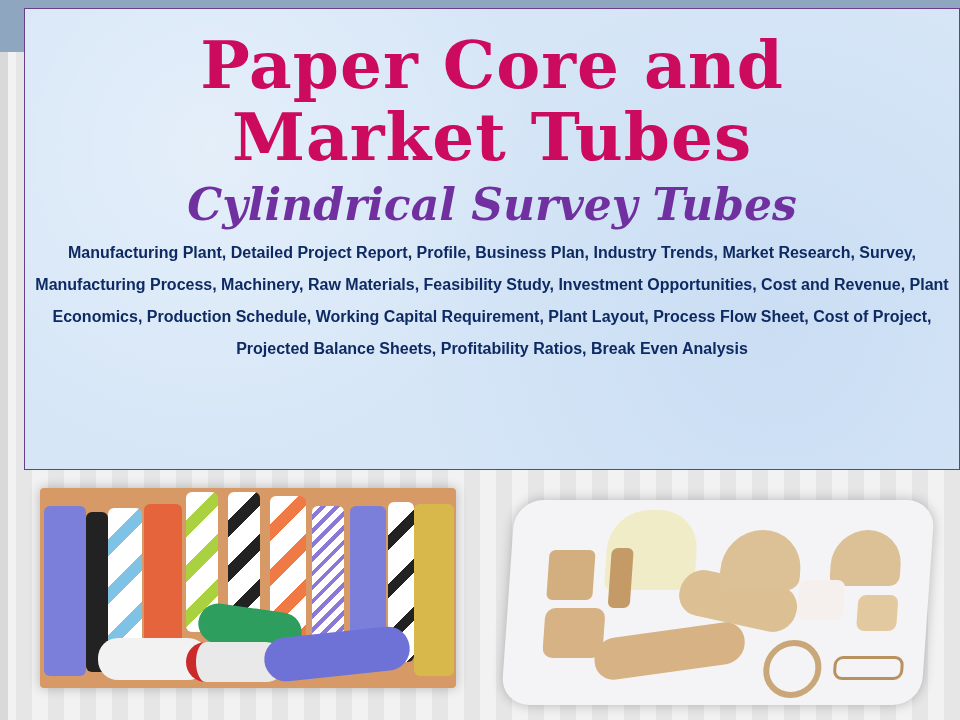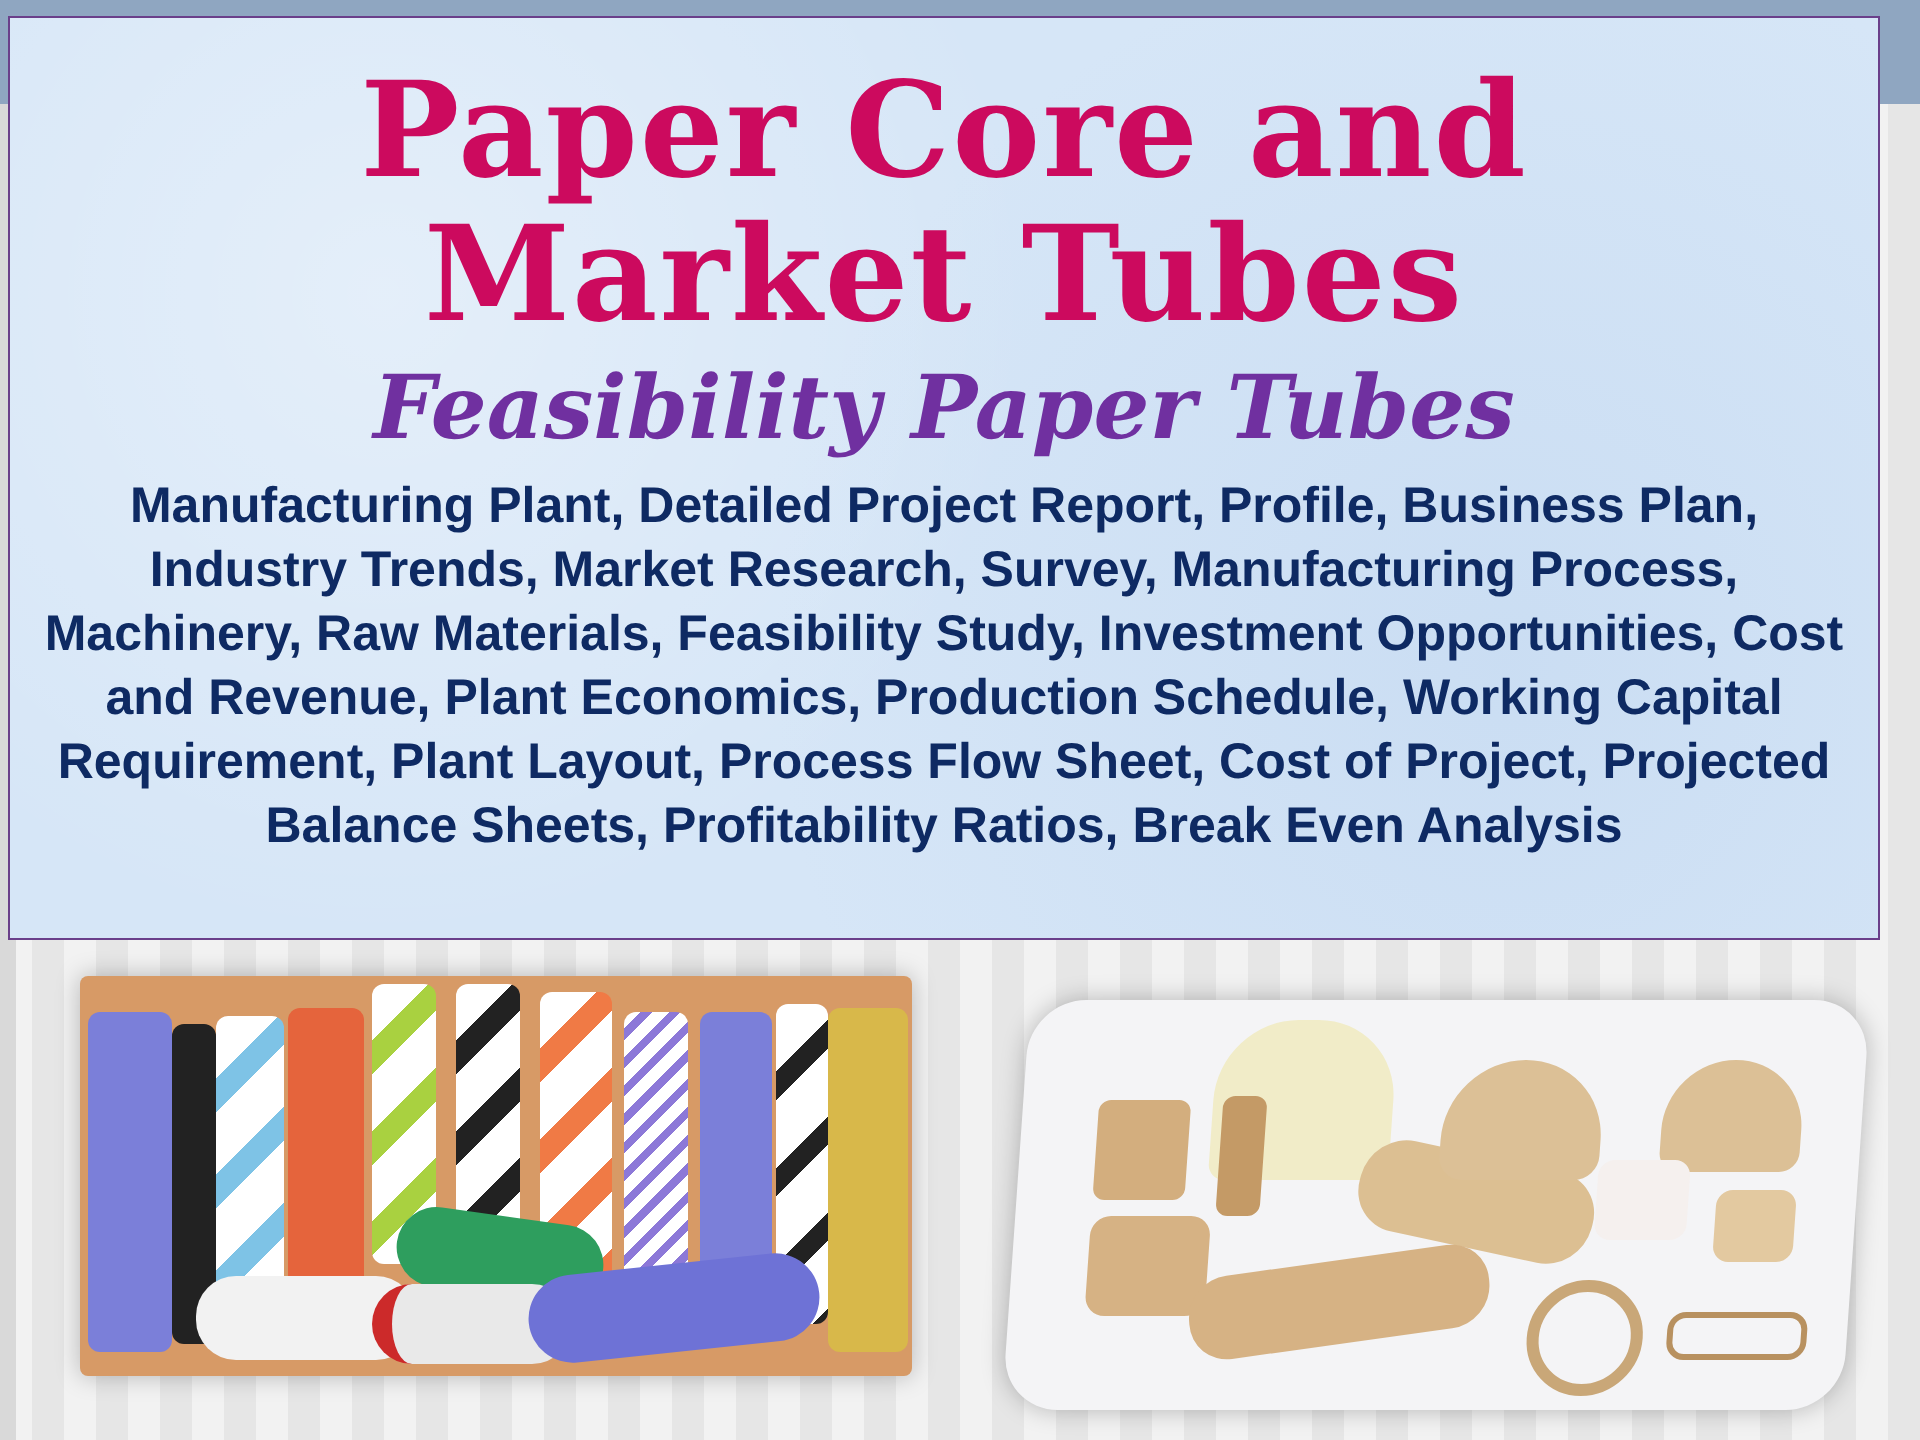--- a/index.html
+++ b/index.html
@@ -2,51 +2,51 @@
 <html><head>
 <meta charset="utf-8">
 <style>
   html,body{margin:0;padding:0;}
   body{width:960px;height:720px;overflow:hidden;position:relative;
     background:
       repeating-linear-gradient(90deg,#f2f2f2 0px,#f2f2f2 16px,#e6e6e6 16px,#e6e6e6 32px);
     font-family:"Liberation Sans",sans-serif;}
   .topbar{position:absolute;left:0;top:0;width:960px;height:52px;background:#8fa6c1;}
   .leftbar{position:absolute;left:0;top:52px;width:8px;height:668px;background:#d9d9d9;}
-  .panel{position:absolute;left:4px;top:8px;width:936px;height:462px;box-sizing:border-box;
+  .panel{position:absolute;left:24px;top:8px;width:936px;height:462px;box-sizing:border-box;
     border:1px solid #6a3f8a;
     background:
       radial-gradient(circle at 20% 30%,rgba(255,255,255,.35) 0,rgba(255,255,255,0) 40%),
       radial-gradient(circle at 80% 70%,rgba(180,205,235,.35) 0,rgba(180,205,235,0) 45%),
       #d6e6f7;
     text-align:center;}
   .title{margin:0;padding-top:20px;font-family:"DejaVu Serif",serif;font-weight:bold;
     color:#cc0a5e;font-size:66px;line-height:72px;letter-spacing:1px;}
   .subtitle{margin:0;margin-top:6px;font-family:"DejaVu Serif",serif;font-weight:bold;font-style:italic;
     color:#7030a0;font-size:44px;line-height:52px;}
   .desc{margin:6px 10px 0;font-family:"Liberation Sans",sans-serif;font-weight:bold;
-    color:#0e2a63;font-size:25px;line-height:32px;}
+    color:#0e2a63;font-size:16px;line-height:32px;}
   .photo{position:absolute;box-shadow:0 0 12px rgba(0,0,0,.25);overflow:hidden;}
   .photo-left{left:40px;top:488px;width:416px;height:200px;background:#d79a66;border-radius:4px;}
   .photo-right{left:508px;top:500px;width:420px;height:205px;background:#f4f4f6;border-radius:28px;
     transform:skewX(-4deg);}
   .tube{position:absolute;border-radius:6px;}
 </style>
 </head>
 <body>
 
 <div class="topbar"></div>
 <div class="leftbar"></div>
 
 <div class="panel">
   <h1 class="title">
     <span>Paper Core and</span><br>
     <span>Market Tubes</span>
   </h1>
-  <h2 class="subtitle">Feasibility Paper Tubes</h2>
+  <h2 class="subtitle">Cylindrical Survey Tubes</h2>
   <p class="desc">Manufacturing Plant, Detailed Project Report, Profile, Business Plan, Industry Trends, Market Research, Survey, Manufacturing Process, Machinery, Raw Materials, Feasibility Study, Investment Opportunities, Cost and Revenue, Plant Economics, Production Schedule, Working Capital Requirement, Plant Layout, Process Flow Sheet, Cost of Project, Projected Balance Sheets, Profitability Ratios, Break Even Analysis</p>
 </div>
 
 <div class="photo photo-left">
   <div class="tube" style="left:4px;top:18px;width:42px;height:170px;background:#7b7fd9;"></div>
   <div class="tube" style="left:46px;top:24px;width:22px;height:160px;background:#222;"></div>
   <div class="tube" style="left:68px;top:20px;width:34px;height:160px;background:repeating-linear-gradient(135deg,#fff 0 22px,#7ec3e6 22px 34px);"></div>
   <div class="tube" style="left:104px;top:16px;width:38px;height:160px;background:#e5643c;"></div>
   <div class="tube" style="left:146px;top:4px;width:32px;height:140px;background:repeating-linear-gradient(135deg,#fff 0 20px,#a9d140 20px 32px);"></div>
   <div class="tube" style="left:188px;top:4px;width:32px;height:140px;background:repeating-linear-gradient(135deg,#fff 0 20px,#222 20px 32px);"></div>

